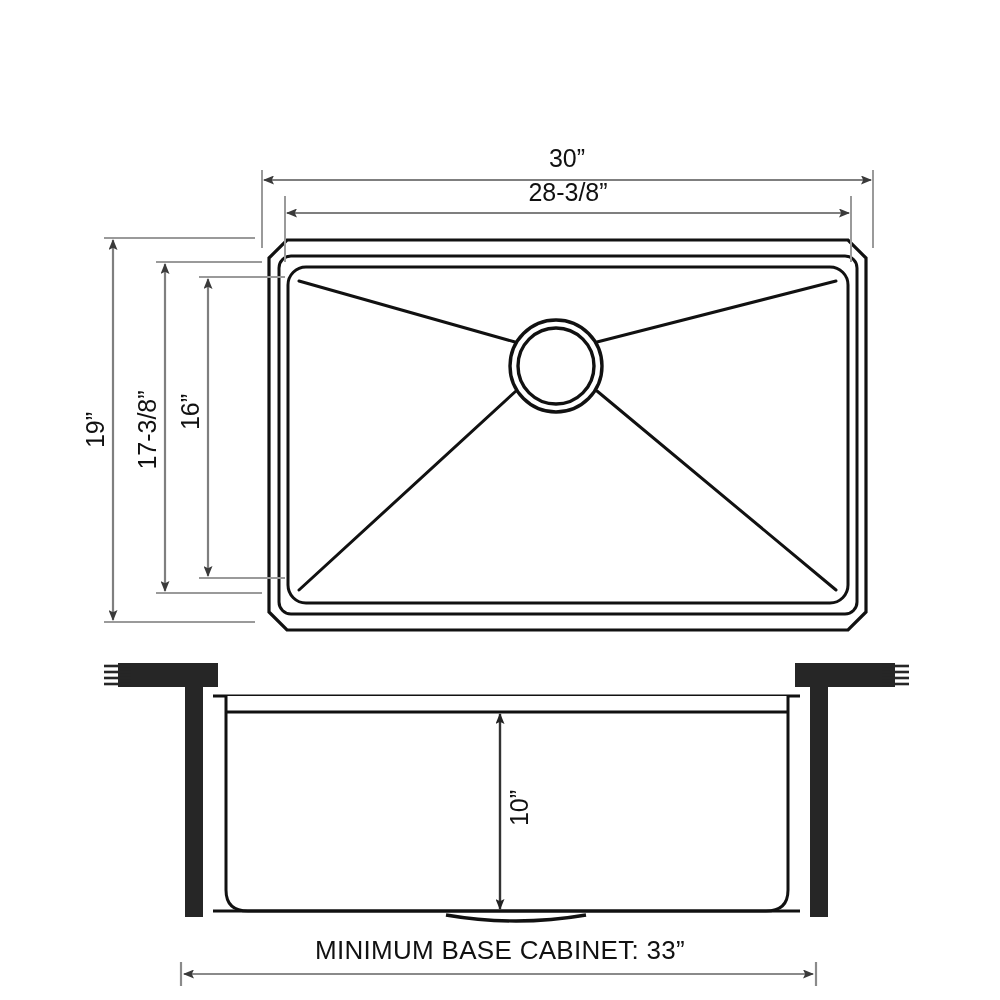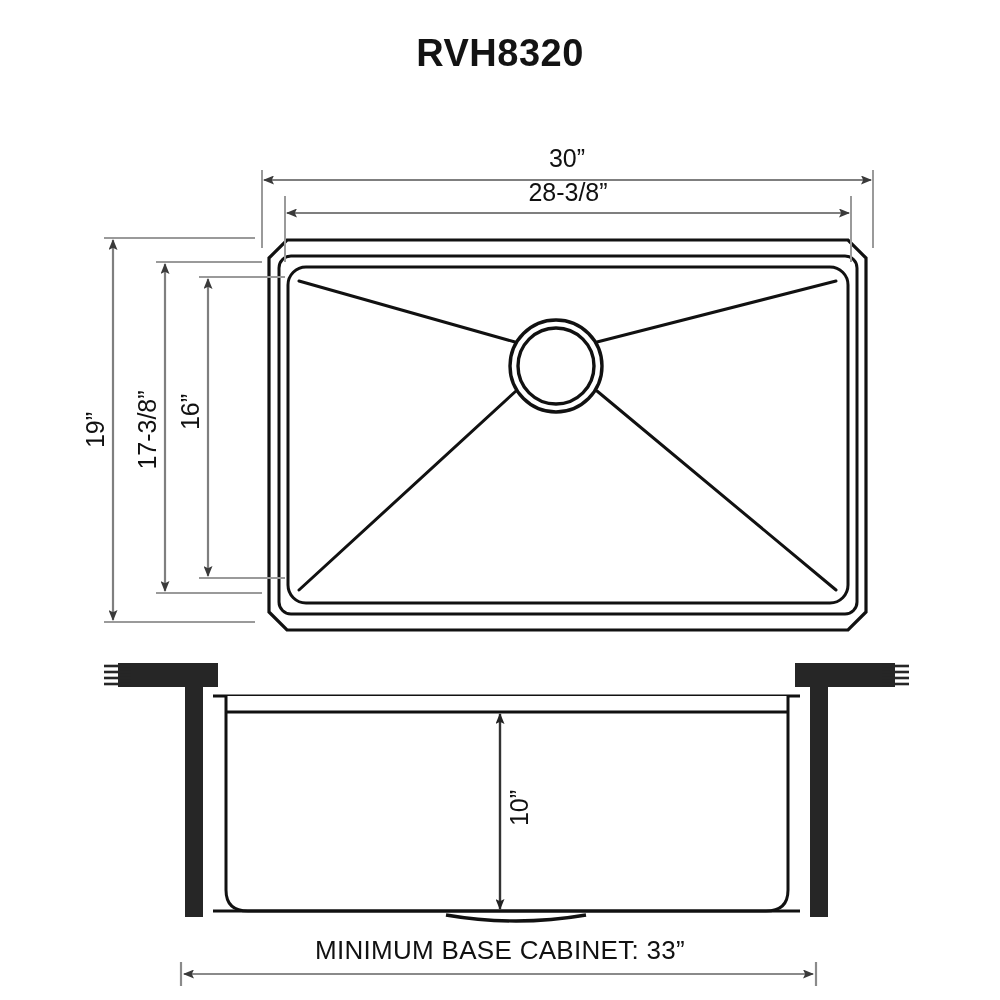--- a/index.html
+++ b/index.html
@@ -47,21 +47,20 @@
     font-size: 26px;
     fill: #111111;
     letter-spacing: 0.3px;
   }
 </style>
 </head>
 <body>
 
 <div id="page">
 
-  <div id="title">RVH8320</div>
 
   <svg class="drawing" width="1000" height="1000" viewBox="0 0 1000 1000">
 
     <defs>
       <marker id="arrR" markerWidth="11" markerHeight="9" refX="10" refY="4.5" orient="auto" markerUnits="userSpaceOnUse">
         <path d="M0,0 L11,4.5 L0,9 L2.2,4.5 z" fill="#222222"></path>
       </marker>
       <marker id="arrL" markerWidth="11" markerHeight="9" refX="1" refY="4.5" orient="auto" markerUnits="userSpaceOnUse">
         <path d="M11,0 L0,4.5 L11,9 L8.8,4.5 z" fill="#222222"></path>
       </marker>

